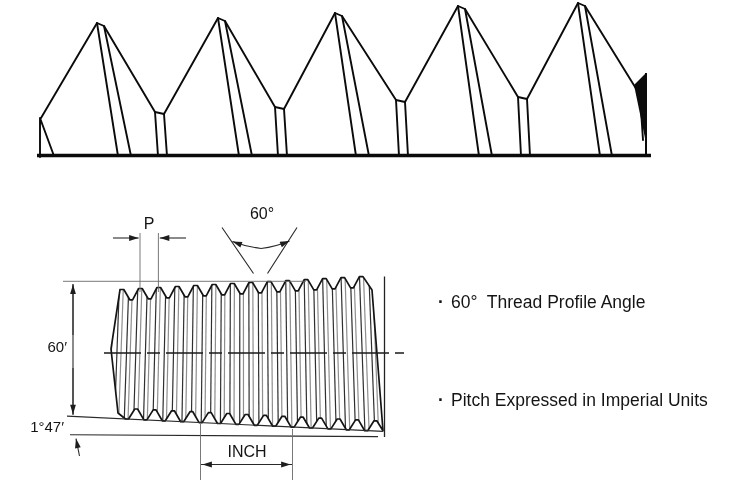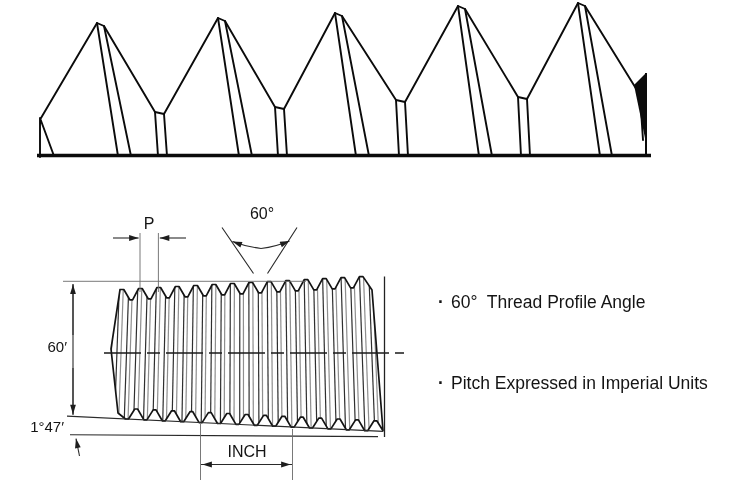--- a/index.html
+++ b/index.html
@@ -9,21 +9,21 @@
   .outline{stroke:#0b0b0b;stroke-width:1.9;fill:none;stroke-linejoin:round;stroke-linecap:round;}
   .rodline{stroke:#141414;stroke-width:1.7;fill:none;stroke-linejoin:round;}
   .dim{stroke:#2a2a2a;stroke-width:1.1;fill:none;}
   .ext{stroke:#6a6a6a;stroke-width:0.9;fill:none;}
   .lbl{fill:#141414;font-size:16px;font-family:"Liberation Sans",sans-serif;}
   .lbl-sm{fill:#141414;font-size:15px;font-family:"Liberation Sans",sans-serif;}
   #notes{position:absolute;left:437px;top:237px;width:302px;color:#141414;
          font-size:17.5px;line-height:26px;white-space:pre-wrap;}
   .bullet{position:relative;padding-left:14px;}
   .bullet::before{content:"\00B7";position:absolute;left:1px;top:0;font-weight:700;}
-  .mb3{margin-bottom:3px}.mb5{margin-bottom:22px}
+  .mb3{margin-bottom:20px}.mb5{margin-bottom:22px}
 </style>
 </head>
 <body>
 
 <div class="stage">
 
   <svg width="750" height="490" viewBox="0 0 750 490">
     <defs>
       <marker id="ar" markerWidth="12" markerHeight="8" refX="10" refY="3.2" orient="auto" markerUnits="userSpaceOnUse">
         <path d="M0.5,0.3 L10,3.2 L0.5,6.1 Z" fill="#1d1d1d"></path>

